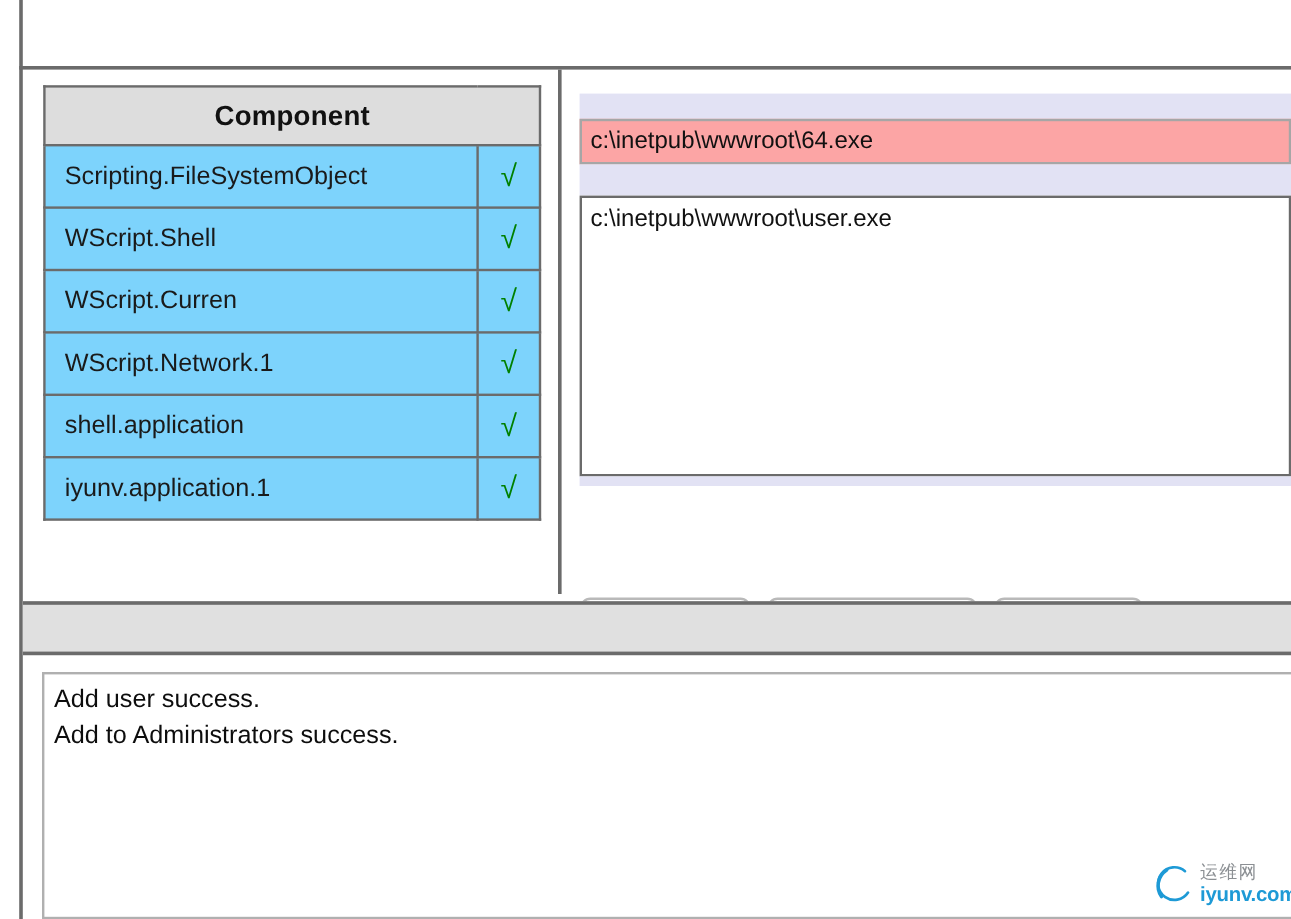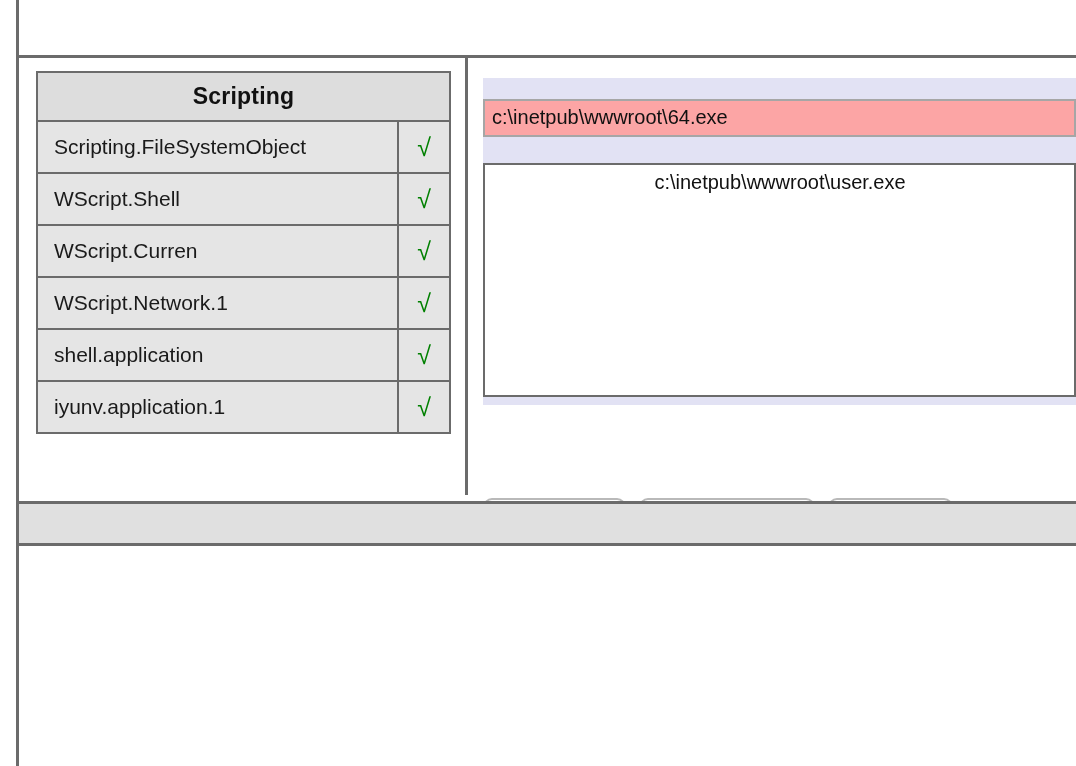--- a/index.html
+++ b/index.html
@@ -80,21 +80,21 @@
     padding: 10px 6px;
     text-align: center;
     letter-spacing: 0.2px;
   }
   .comp-table td {
     border: 2px solid #6b6b6b;
     font-size: 21px;
     color: #1a1a1a;
     padding: 10px 0 10px 16px;
     height: 30px;
-    background: #e5e5e5;
+    background: #7dd3fc;
     white-space: nowrap;
   }
   .comp-table td.check-cell {
     width: 50px;
     padding: 10px 0;
     text-align: center;
     color: #008000;
     font-size: 25px;
     line-height: 1;
   }
@@ -127,21 +127,20 @@
     font-family: "Liberation Sans", sans-serif;
     font-size: 20px;
     color: #111111;
     padding: 5px 6px 6px 7px;
     border: 2px solid #6b6b6b;
     background: #ffffff;
     outline: none;
     resize: none;
     line-height: 1.25;
     overflow: hidden;
-    text-align: center;
   }
   .right-stack {
     position: absolute;
     left: 12px;
     top: 20px;
     width: 593px;
   }
   .btn-row {
     position: absolute;
     left: 12px;
@@ -248,21 +247,21 @@
 
   <div class="outer-frame"></div>
   <div class="top-rule"></div>
 
   <div class="split-row">
 
     <div class="split-left">
       <table class="comp-table">
         <thead>
           <tr>
-            <th colspan="2">Scripting</th>
+            <th colspan="2">Component</th>
           </tr>
         </thead>
         <tbody>
           <tr>
             <td>Scripting.FileSystemObject</td>
             <td class="check-cell">√</td>
           </tr>
           <tr>
             <td>WScript.Shell</td>
             <td class="check-cell">√</td>
@@ -306,15 +305,29 @@
         <button class="pill-btn">shell.application</button>
         <button class="pill-btn">self.delete</button>
         <span class="trailing-text">Curren</span>
       </div>
 
     </div>
   </div>
 
   <div class="grey-band"></div>
 
-
+  <div class="output-wrap">
+    <textarea class="output-area" style="">Add user success.
+Add to Administrators success.</textarea>
+  </div>
+
+  <div class="watermark">
+    <svg class="wm-mark" viewBox="0 0 40 40">
+      <path d="M30 7 A16 16 0 1 0 33 28" fill="none" stroke="#1e9ad6" stroke-width="2.6" stroke-linecap="round"></path>
+      <path d="M12 6 C3 12 1 24 7 32" fill="none" stroke="#1e9ad6" stroke-width="3.4" stroke-linecap="round"></path>
+    </svg>
+    <span class="wm-text">
+      <span class="wm-cn">运维网</span>
+      <span class="wm-en">iyunv.com</span>
+    </span>
+  </div>
 
 </div>
 
 </body></html>

